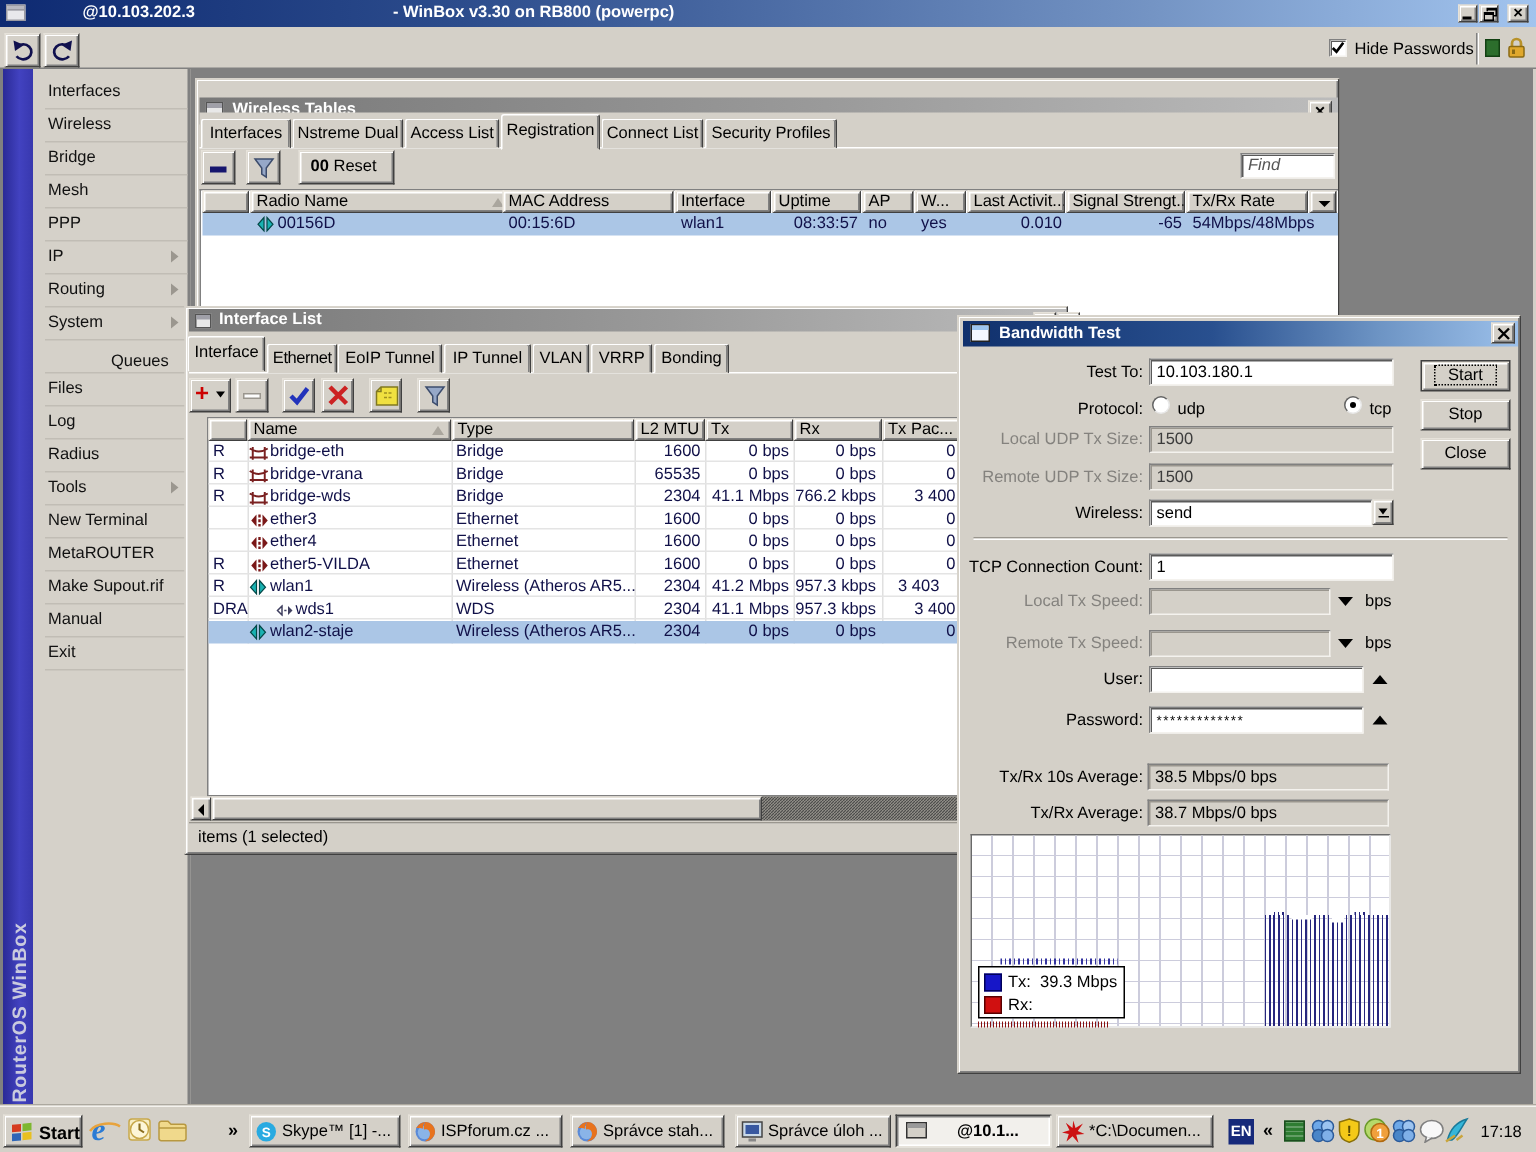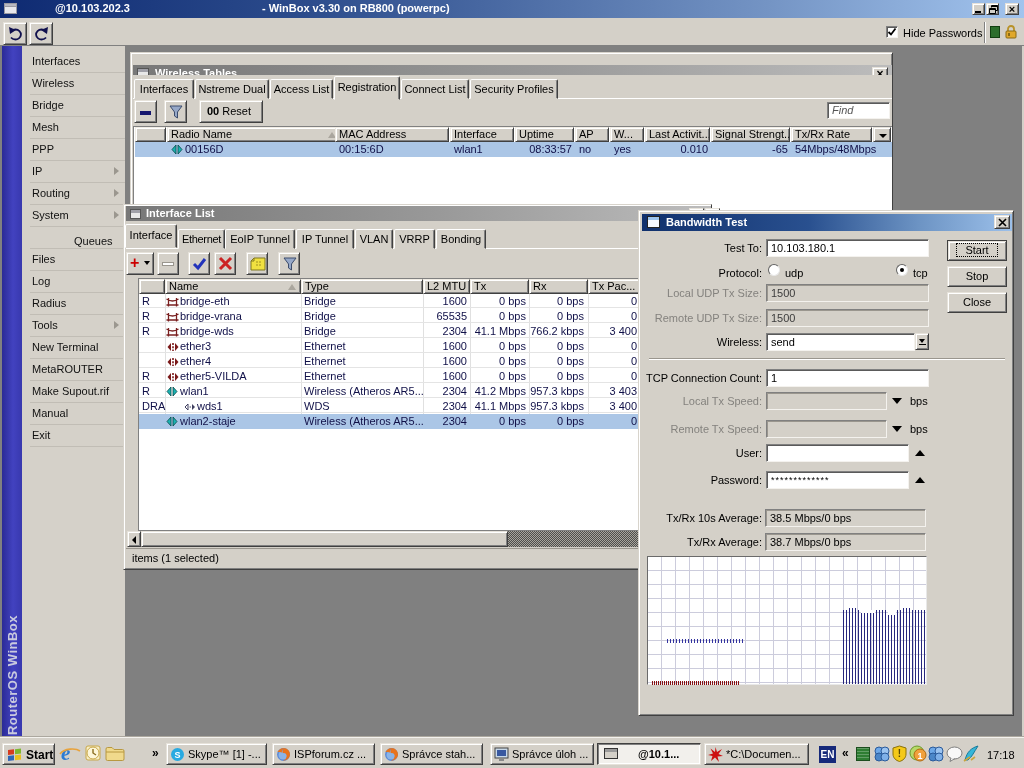--- a/index.html
+++ b/index.html
@@ -346,21 +346,21 @@
           <span style="left:3px;">R</span>
           <svg class="abs" style="left:27px; top:2px;" width="12" height="11" viewBox="0 0 12 11">
             <path d="M5 1 L1 5.5 L5 10 Z" fill="#19b2b2" stroke="#054848" stroke-width="0.8"></path>
             <path d="M7 1 L11 5.5 L7 10 Z" fill="#19b2b2" stroke="#054848" stroke-width="0.8"></path>
           </svg>
           <span style="left:41px;">wlan1</span>
           <span style="left:165px;">Wireless (Atheros AR5...</span>
           <span style="left:284px; width:44px; text-align:right;">2304</span>
           <span style="left:331px; width:56px; text-align:right;">41.2 Mbps</span>
           <span style="left:390px; width:55px; text-align:right;">957.3 kbps</span>
-          <span style="left:449px; width:49px; text-align:right;">3 403</span>
+          <span style="left:449px; width:49px; text-align:center;">3 403</span>
           <span class="gline" style="left:0; width:585px; top:0;"></span>
         </div>
       <div class="row" style="top:105px;">
           <span style="left:3px;">DRA</span>
           <svg class="abs" style="left:45px; top:4px;" width="12" height="8" viewBox="0 0 12 8">
             <path d="M4 1 L1 4 L4 7 Z" fill="none" stroke="#404060" stroke-width="1"></path>
             <path d="M8 1 L11 4 L8 7 Z" fill="#404060"></path>
             <path d="M5.5 4 H7" stroke="#404060" stroke-width="1"></path>
           </svg>
           <span style="left:58px;">wds1</span>
@@ -459,20 +459,26 @@
 
   <div class="abs" style="left:8px; top:345px; width:280px; height:129px; background:#fff; border:1px solid #6a6a6a; border-right-color:#e8e8e8; border-bottom-color:#e8e8e8;">
     <div class="abs" style="left:0; top:0; width:278px; height:127px; background-image:repeating-linear-gradient(to right, transparent 0 13px, #ccccdc 13px 14px), repeating-linear-gradient(to bottom, transparent 0 13px, #ccccdc 13px 14px);"></div>
     <div class="abs" style="left:195px; top:53px; width:84px; height:74px; background-image:repeating-linear-gradient(to right, #26267e 0 1px, transparent 1px 3px);"></div>
       <div class="abs" style="left:213px; top:53px; width:14px; height:3px; background:#fff;"></div>
       <div class="abs" style="left:240px; top:53px; width:8px; height:5px; background:#fff;"></div>
       <div class="abs" style="left:255px; top:51px; width:7px; height:2px; background-image:repeating-linear-gradient(to right, #26267e 0 1px, transparent 1px 3px);"></div>
       <div class="abs" style="left:201px; top:51px; width:7px; height:2px; background-image:repeating-linear-gradient(to right, #26267e 0 1px, transparent 1px 3px);"></div>
     <div class="abs" style="left:19px; top:82px; width:78px; height:4px; background-image:repeating-linear-gradient(to right, #3333a0 0 1px, transparent 1px 3px);"></div>
     <div class="abs" style="left:4px; top:124px; width:87px; height:4px; background-image:repeating-linear-gradient(to right, #881111 0 1px, transparent 1px 2px);"></div>
+    <div class="abs" style="left:4px; top:87px; width:98px; height:35px; background:#fff; border:1px solid #000;">
+      <div class="abs" style="left:3px; top:4px; width:12px; height:12px; background:#1616c8; border:1px solid #00005a;"></div>
+      <div class="abs" style="left:19px; top:4px;">Tx:&nbsp; 39.3 Mbps</div>
+      <div class="abs" style="left:3px; top:19px; width:12px; height:12px; background:#d01010; border:1px solid #5a0000;"></div>
+      <div class="abs" style="left:19px; top:19px;">Rx:</div>
+    </div>
   </div>
 
 </div>
 
 <div class="abs" id="taskbar">
   <div class="task" style="left:2px; width:53px; font-weight:bold; font-size:12px;">
     <svg class="abs" style="left:4px; top:3px;" width="16" height="15" viewBox="0 0 16 15">
         <g transform="skewY(-6)">
           <rect x="1" y="3" width="6" height="5" fill="#d63b1f"></rect>
           <rect x="8" y="3" width="6" height="5" fill="#7db72f"></rect>

